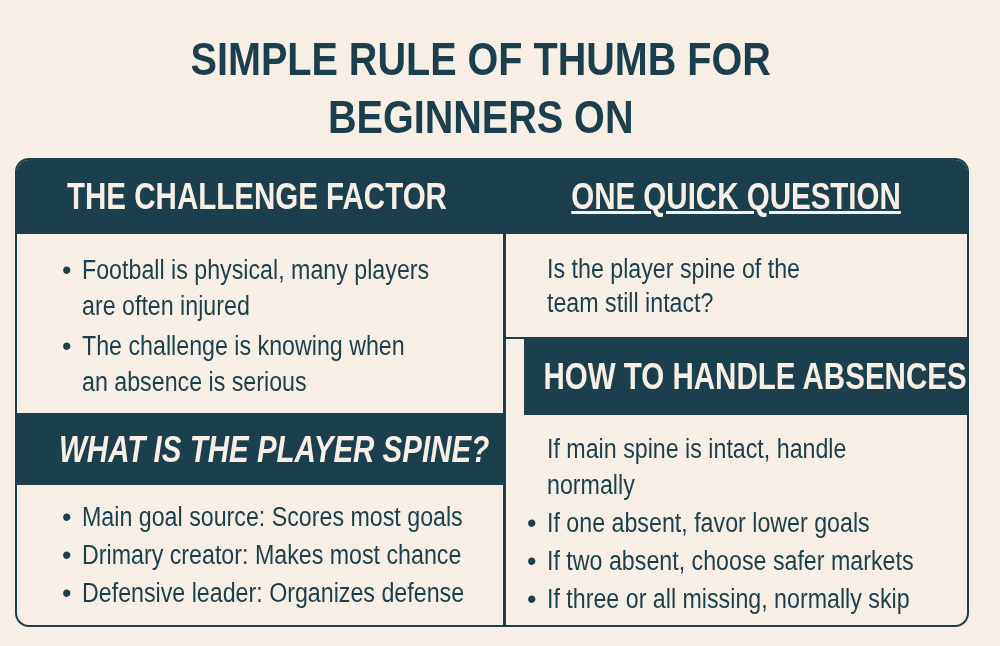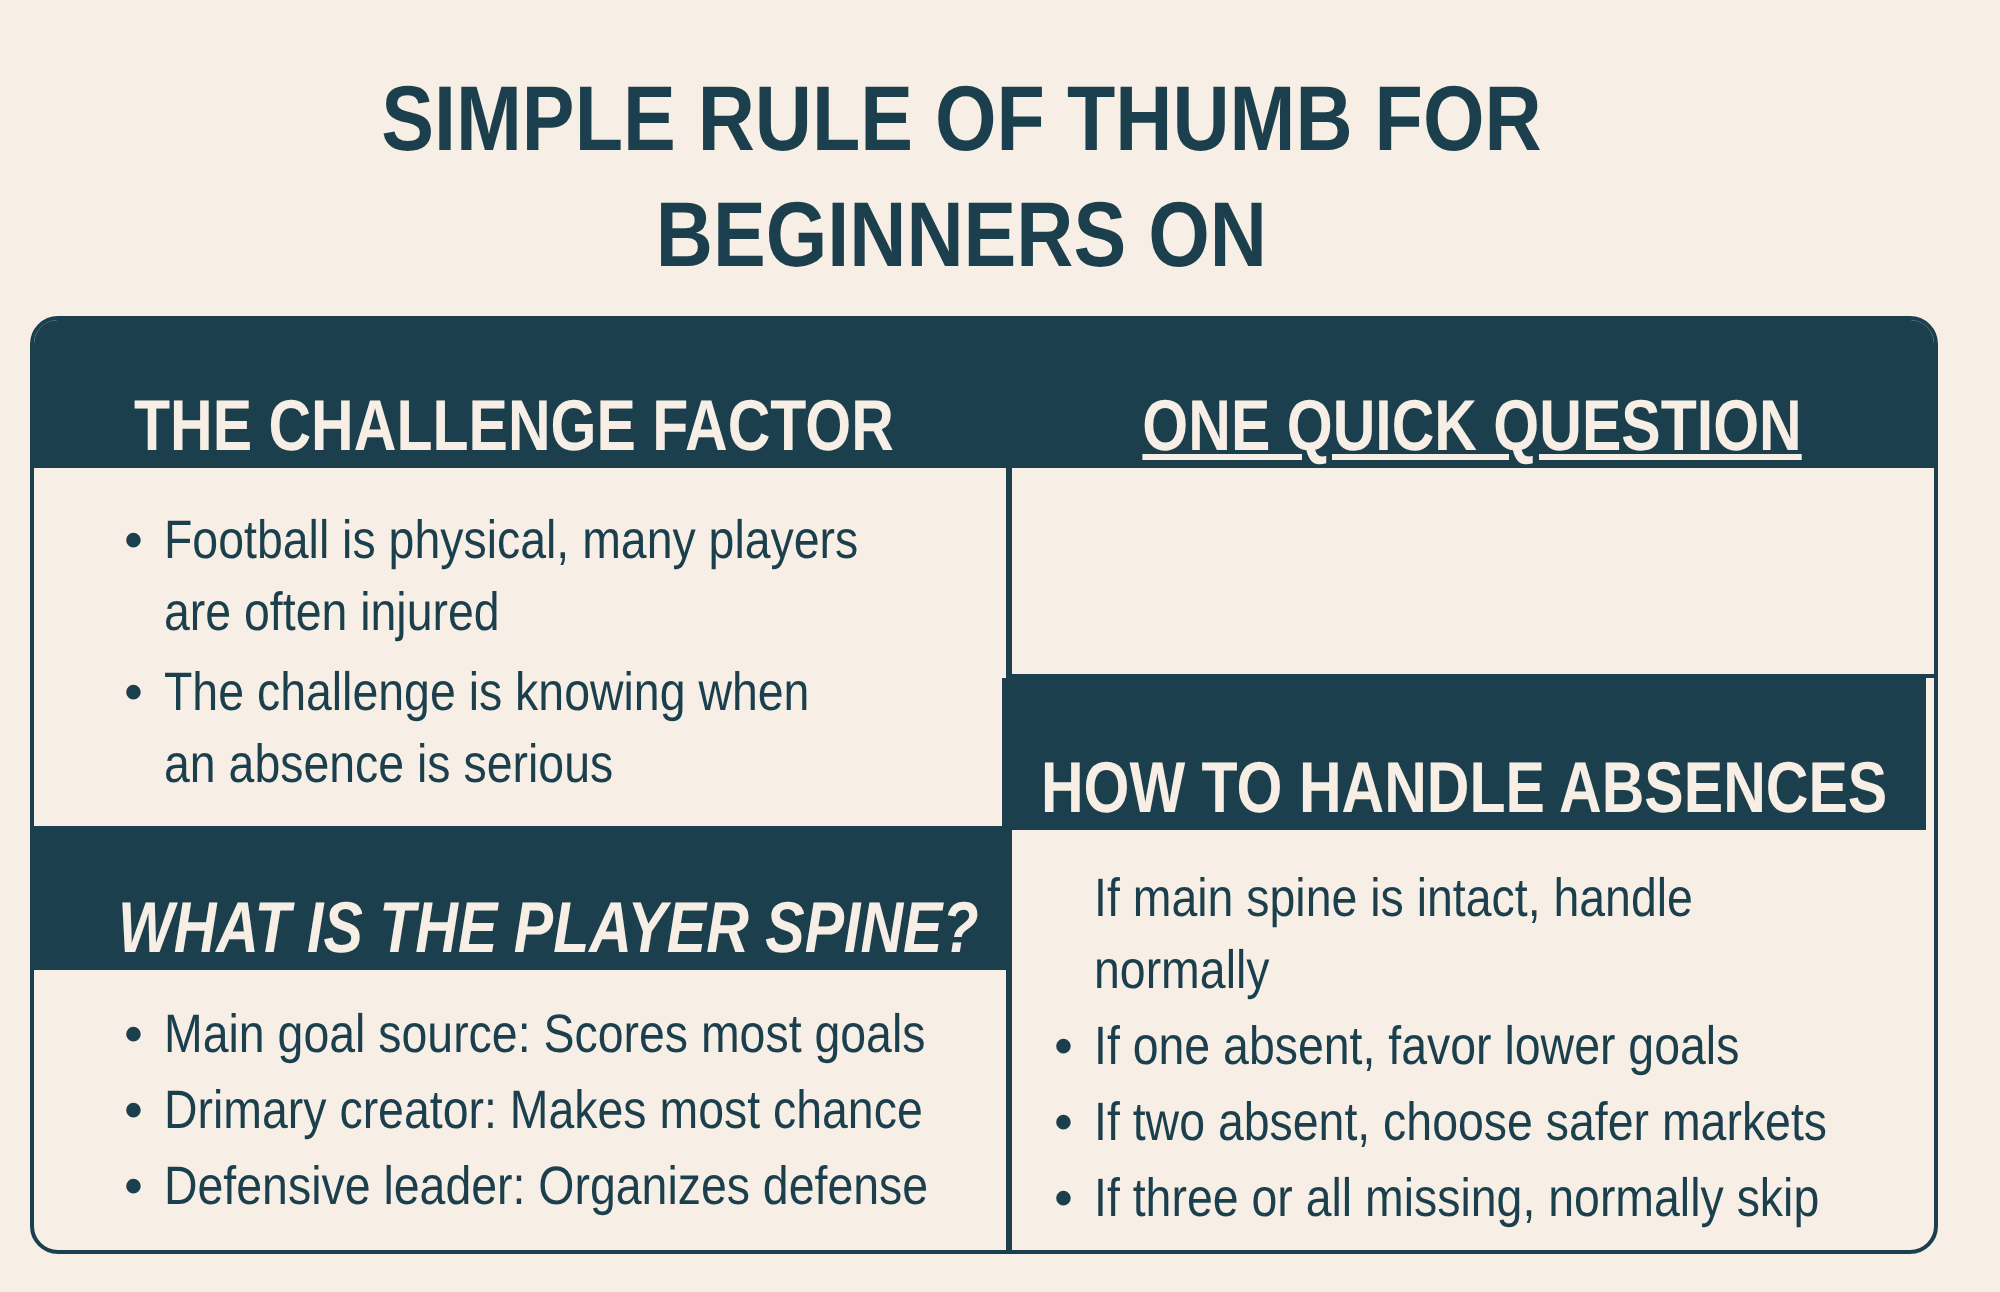--- a/index.html
+++ b/index.html
@@ -25,21 +25,21 @@
   .title span { display: block; }
   .frame {
     position: absolute; left: 15px; top: 158px; width: 950px; height: 465px;
     border: 2px solid #1b3f4c; border-radius: 14px;
     background: #f7efe5; overflow: hidden; box-sizing: content-box;
   }
   .cell { position: absolute; box-sizing: border-box; }
   .hdr {
     background: #1b3f4c; color: #f7efe5;
     font-weight: bold;
-    display: flex; align-items: flex-end;
+    display: flex; align-items: center;
   }
   .hdr .txt {
     font-size: 36px; white-space: nowrap;
     transform: scaleX(0.82); transform-origin: left center;
   }
   .hdr.center { justify-content: center; }
   .hdr.center .txt { transform-origin: center center; }
   .body-text {
     font-size: 27px; line-height: 36px; white-space: nowrap;
     color: #1b3f4c;
@@ -91,21 +91,25 @@
     </div>
     <div class="bullet-item" style="margin-top:2px;">
       <span class="dot">•</span>
       <span class="line">Defensive leader: Organizes defense</span>
     </div>
   </div>
 
   <div class="cell hdr center" style="left:488px; top:0; width:462px; height:74px;text-decoration:underline;">
     <span class="txt">ONE QUICK QUESTION</span>
   </div>
-  <div class="cell hdr center" style="left:484px; top:179px; width:462px; height:76px;">
+  <div class="cell body-text" style="left:488px; top:74px; width:462px; height:105px; padding:18px 0 0 42px; line-height:34px;">
+    <span class="line">Is the player spine of the</span>
+    <span class="line">team still intact?</span>
+  </div>
+  <div class="cell hdr center" style="left:507px; top:179px; width:462px; height:76px;">
     <span class="txt">HOW TO HANDLE ABSENCES</span>
   </div>
   <div class="cell body-text" style="left:488px; top:255px; width:462px; height:163px; padding:16px 0 0 22px;">
     <div class="bullet-item">
       <span class="line">If main spine is intact, handle</span>
       <span class="line">normally</span>
     </div>
     <div class="bullet-item" style="margin-top:2px;">
       <span class="dot">•</span>
       <span class="line">If one absent, favor lower goals</span>

